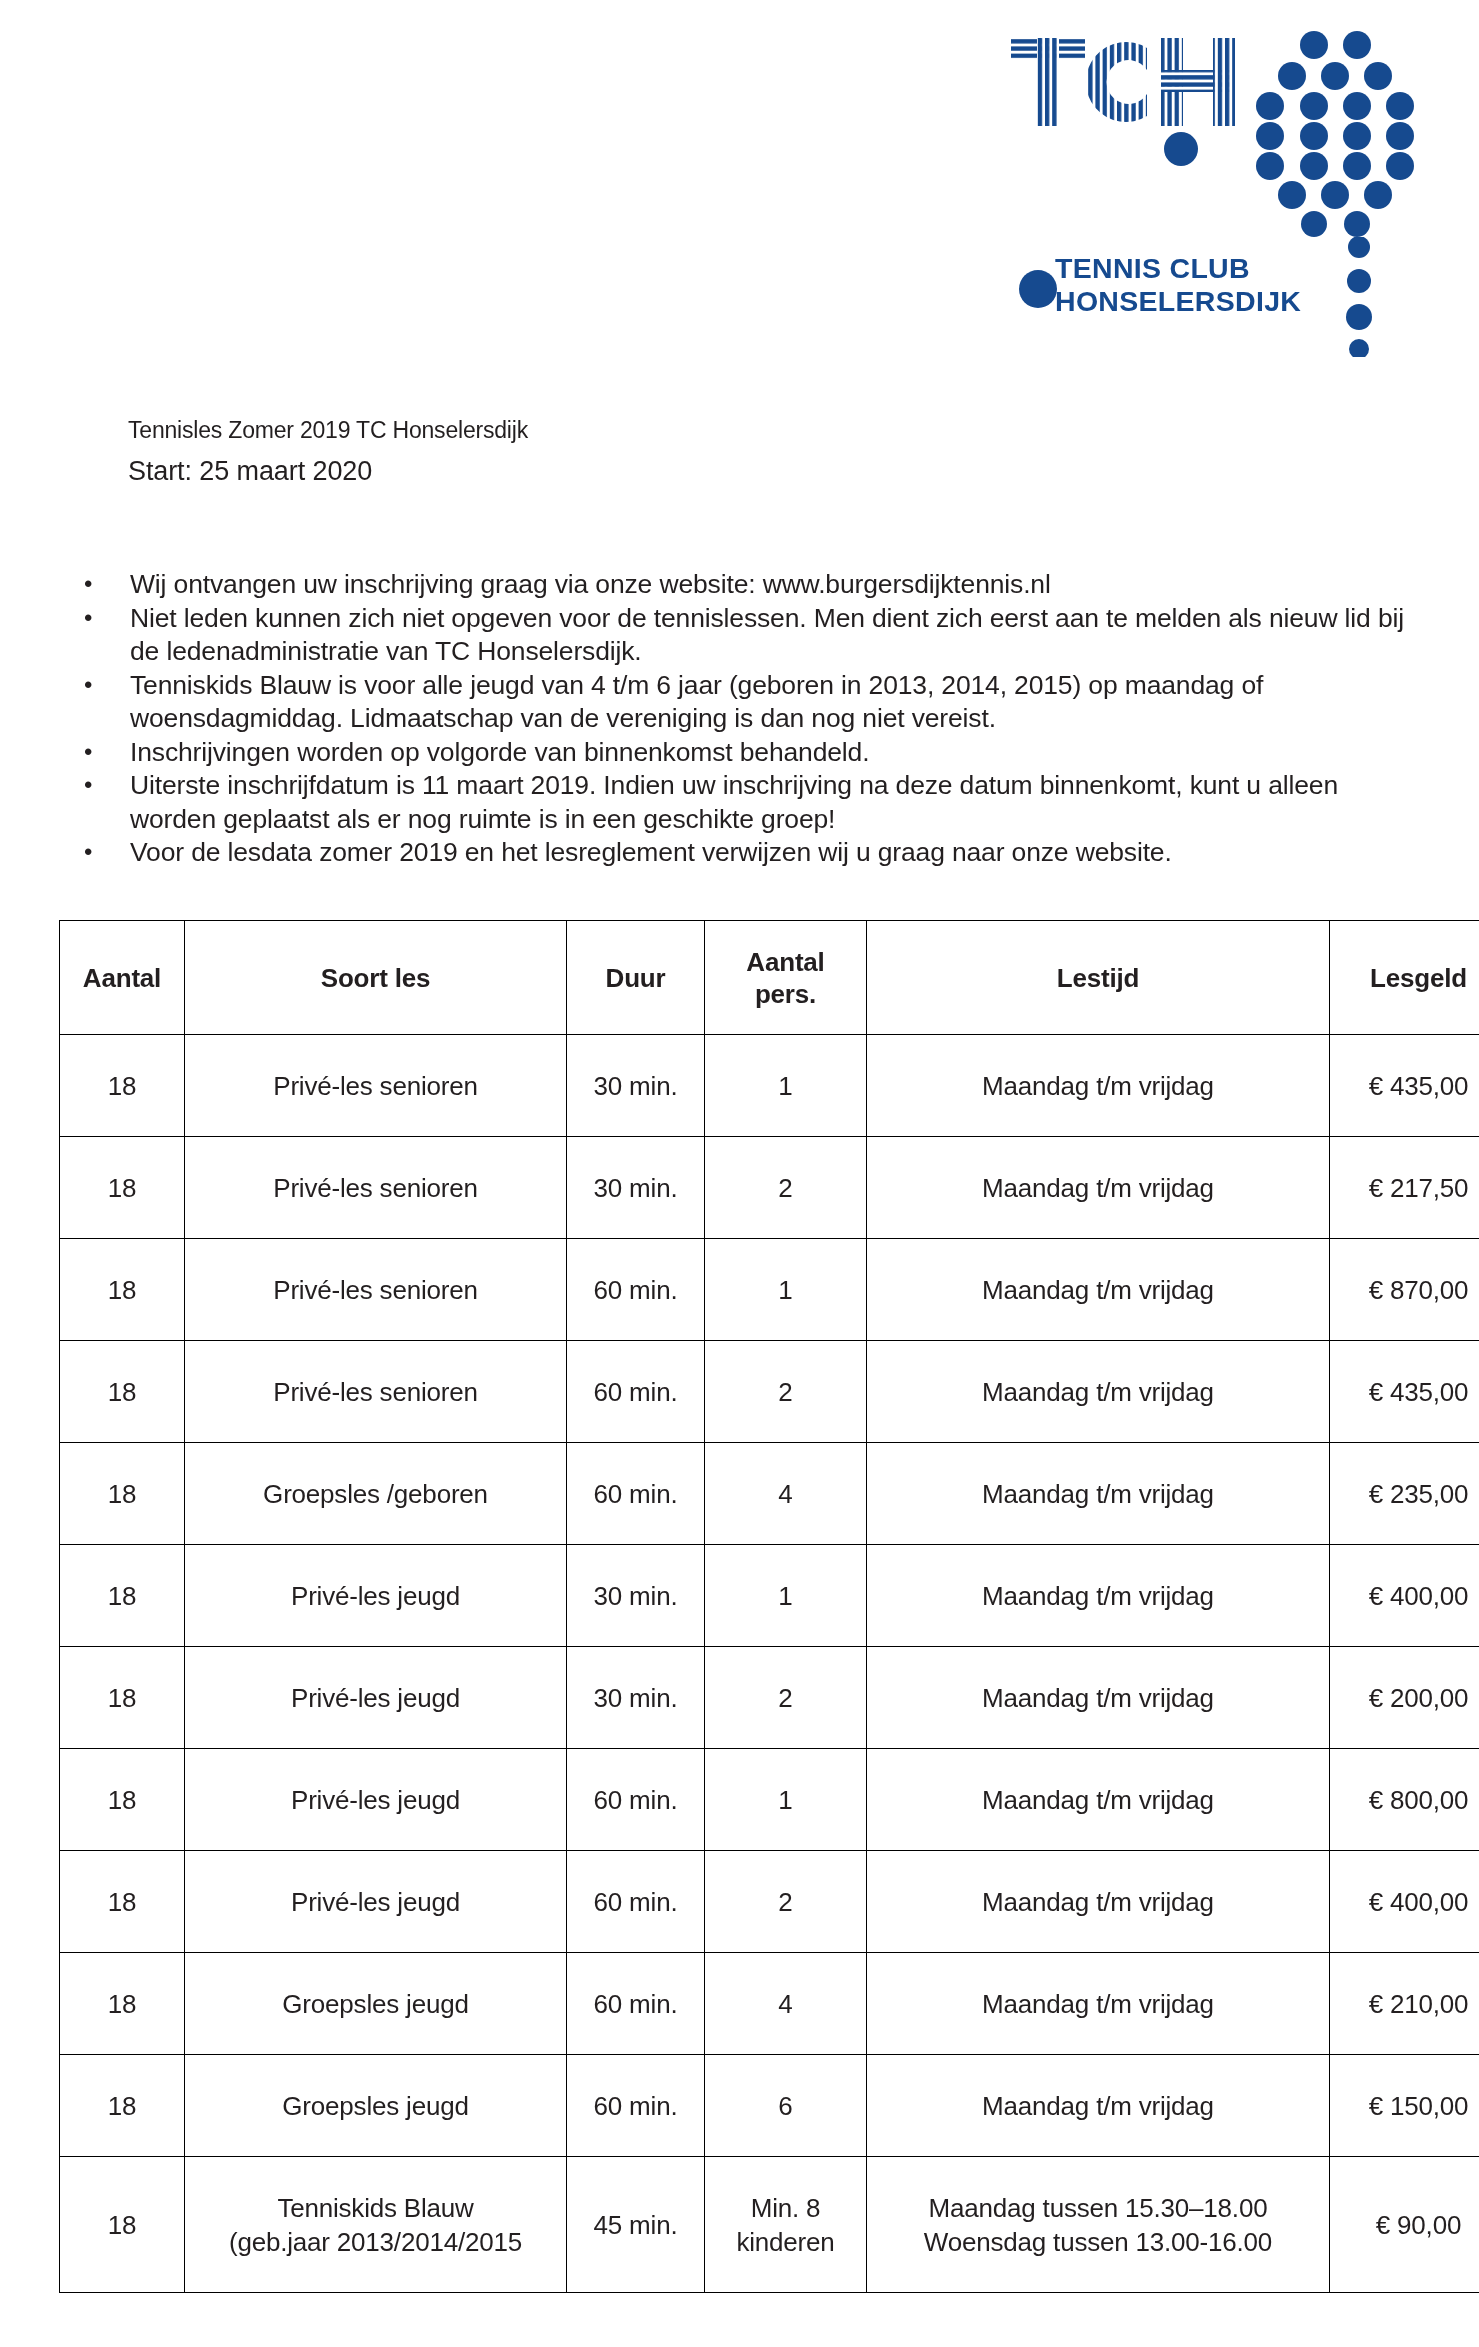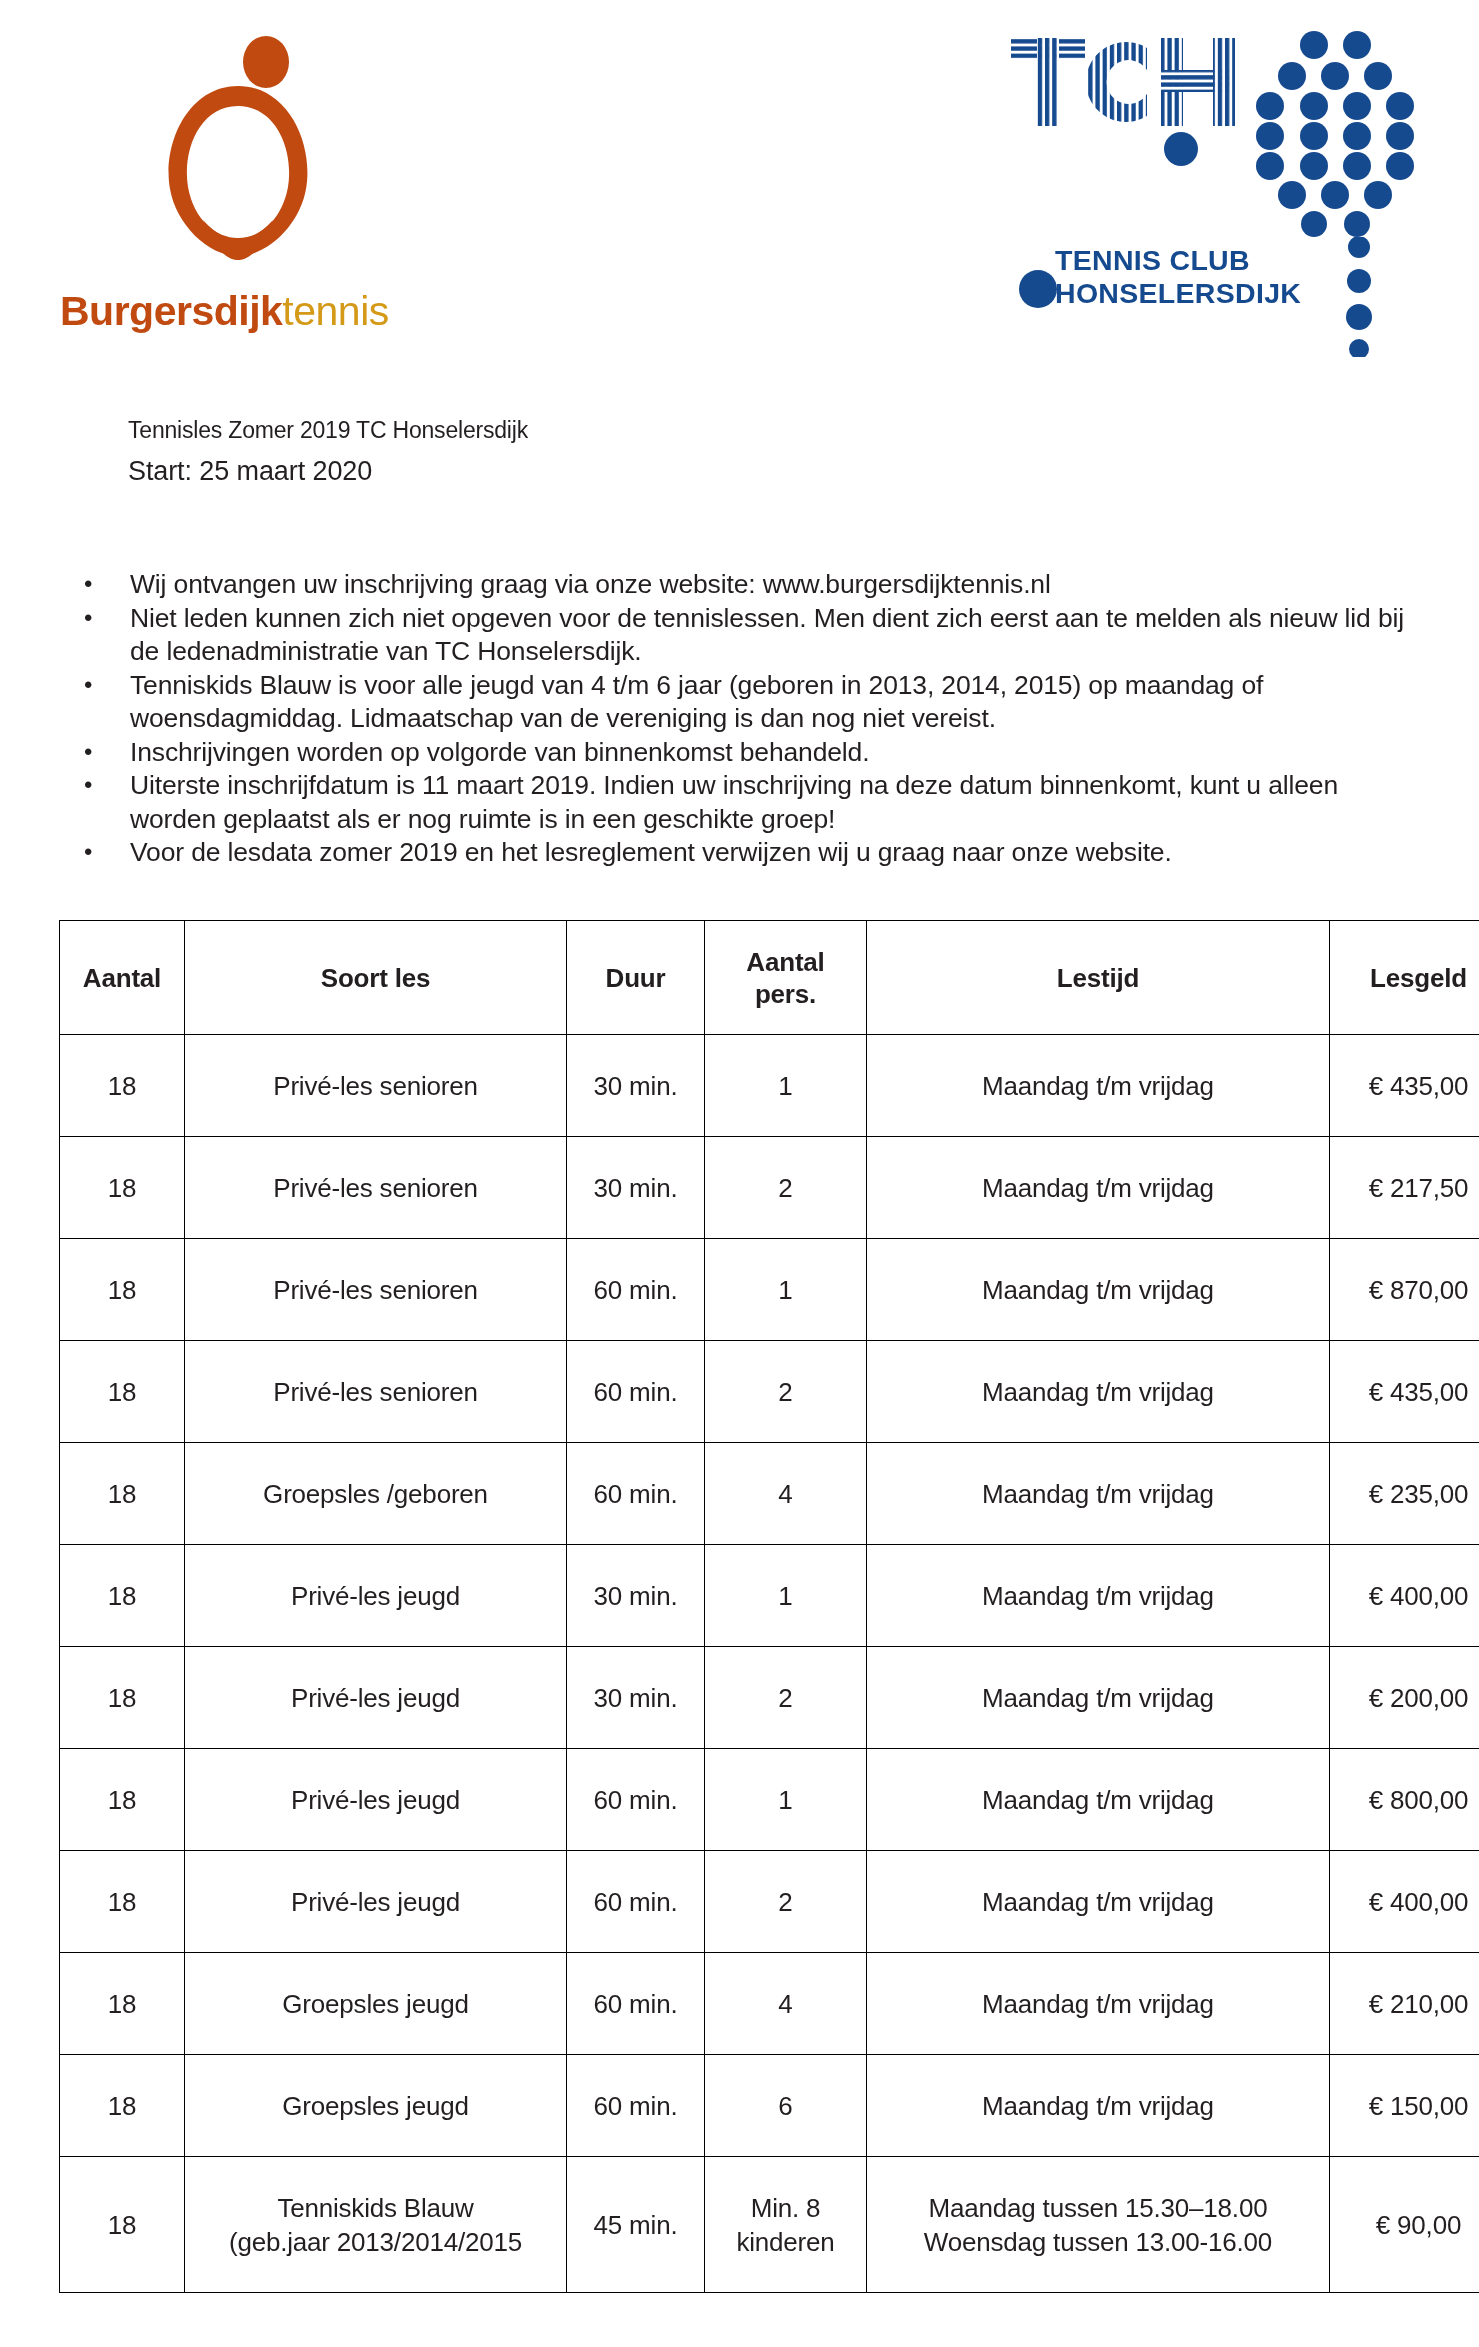--- a/index.html
+++ b/index.html
@@ -96,21 +96,21 @@
     left: 0px;
     top: 26px;
     width: 38px;
     height: 38px;
     border-radius: 50%;
     background: #164a8f;
   }
   .tch-name-text {
     position: absolute;
     left: 36px;
-    top: 0px;
+    top: 8px;
     color: #164a8f;
     font-weight: bold;
     font-size: 28.5px;
     line-height: 33px;
     letter-spacing: 0.3px;
     white-space: nowrap;
   }
 
   
   .doc {
@@ -208,40 +208,20 @@
   .col-lesgeld  { width: 178px; }
   th.cell-lestijd, td.cell-lestijd { text-align: left; padding-left: 20px; }
   td.cell-lesgeld { text-align: left; padding-left: 22px; }
   th.cell-lestijd { text-align: center; padding-left: 4px; }
 </style>
 </head>
 <body>
 
 <div class="header">
 
-  <div class="logo-burgersdijk">
-    <svg class="bd-mark" viewBox="0 0 180 240">
-      <ellipse cx="118" cy="38" rx="23" ry="26" fill="#c14a11"></ellipse>
-      <path d="M 90 62
-               C 40 62 14 120 22 165
-               C 28 200 60 232 90 232
-               C 120 232 152 200 158 165
-               C 166 120 140 62 90 62 Z
-               M 90 82
-               C 128 82 146 126 140 163
-               C 134 196 112 214 90 214
-               C 68 214 46 196 40 163
-               C 34 126 52 82 90 82 Z" fill="#c14a11"></path>
-      <path d="M 55 196 C 68 228 80 236 90 236 C 100 236 112 228 125 196
-               C 112 210 102 216 90 216 C 78 216 68 210 55 196 Z" fill="#c14a11"></path>
-    </svg>
-    <div class="bd-wordmark">
-      <span class="bd-word-a">Burgersdijk</span><span class="bd-word-b">tennis</span>
-    </div>
-  </div>
 
   <div class="logo-tch">
     <svg class="tch-letters" viewBox="0 0 250 100">
       <defs>
         <pattern id="hstripe" width="4" height="7.2" patternUnits="userSpaceOnUse">
           <rect x="0" y="0" width="4" height="4.4" fill="#164a8f"></rect>
           <rect x="0" y="4.4" width="4" height="2.8" fill="#ffffff"></rect>
         </pattern>
         <pattern id="vstripe" width="7.2" height="4" patternUnits="userSpaceOnUse">
           <rect x="0" y="0" width="4.4" height="4" fill="#164a8f"></rect>

